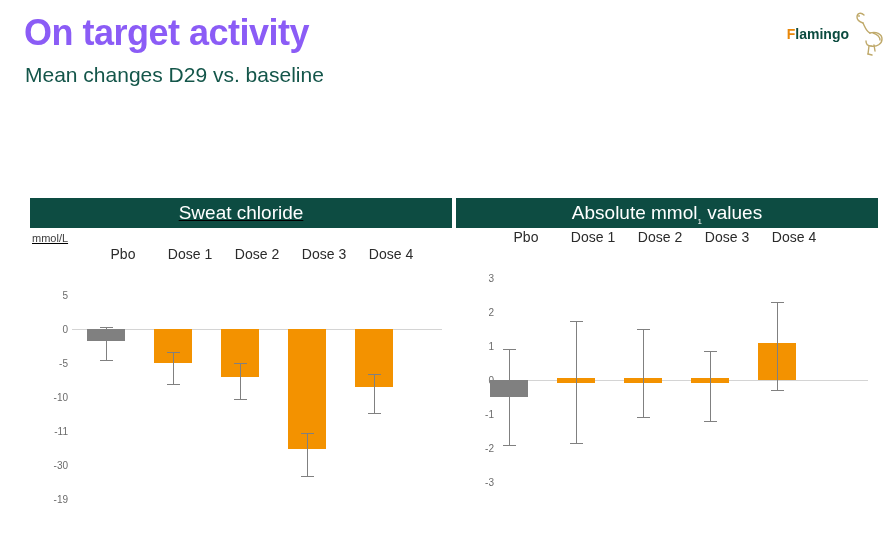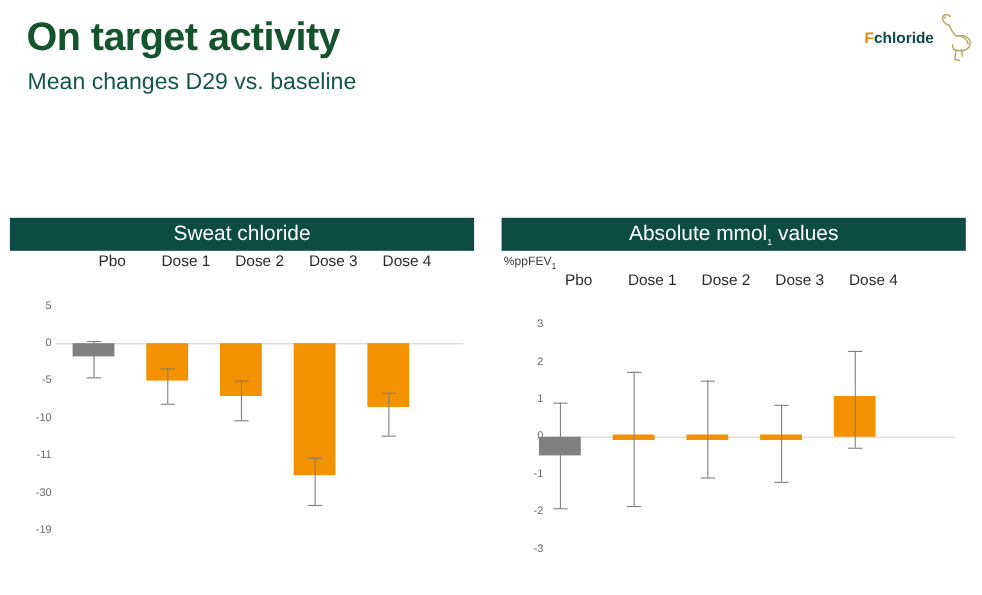--- a/index.html
+++ b/index.html
@@ -6,21 +6,21 @@
   body{
     width:893px;height:541px;
     background:#ffffff;
     font-family:"Liberation Sans", sans-serif;
     overflow:hidden;
     position:relative;
   }
   
   #slide-title{
     position:absolute;left:24px;top:14px;
-    font-size:36px;font-weight:bold;color:#14532d;
+    font-size:36px;font-weight:bold;color:#8b5cf6;
     letter-spacing:-0.5px;line-height:1.05;
   }
   #slide-subtitle{
     position:absolute;left:25px;top:63px;
     font-size:21px;font-weight:normal;color:#14564a;
     line-height:1.1;
   }
   
   #logo{
     position:absolute;right:8px;top:8px;
@@ -29,21 +29,21 @@
   #logo-text{
     position:absolute;right:36px;top:18px;
     font-size:14px;font-weight:bold;
     color:#0b4b3f;white-space:nowrap;
   }
   #logo-text .f{color:#E8870A;}
   #logo-bird{position:absolute;right:0px;top:2px;}
 
   
   .panel{position:absolute;top:198px;}
-  #panel-left{left:9px;width:422px;}
+  #panel-left{left:30px;width:422px;text-decoration:underline;}
   #panel-right{left:456px;width:422px;}
 
   .panel-header{
     background:#0d4c42;color:#ffffff;
     height:30px;line-height:30px;
     text-align:center;font-size:19px;
     width:100%;
   }
   .unit-label{
     font-size:11px;color:#3d3d3d;
@@ -90,38 +90,39 @@
     line-height:1.25;white-space:pre-line;
   }
 </style>
 </head>
 <body>
 
 <div id="slide-title">On target activity</div>
 <div id="slide-subtitle">Mean changes D29 vs. baseline</div>
 
 <div id="logo">
-  <div id="logo-text"><span class="f">F</span><span>chloride</span></div>
+  <div id="logo-text"><span class="f">F</span><span>lamingo</span></div>
   <svg id="logo-bird" width="36" height="46" viewBox="0 0 36 46">
     <g fill="none" stroke="#BFA96A" stroke-width="1.4" stroke-linecap="round">
       <path d="M15 5 C12 2 8 3 8 7 C8 10 11 12 14 13"></path>
       <path d="M14 13 C16 17 17 21 21 23"></path>
       <path d="M21 23 C27 21 33 24 33 29 C33 34 28 37 22 36"></path>
       <path d="M22 36 C19 36 17 34 17 31"></path>
       <path d="M20 36 L19 44"></path>
       <path d="M19 44 L23 45"></path>
       <path d="M25 35 L26 41"></path>
       <path d="M24 23 C28 24 31 27 31 30"></path>
       <circle cx="10" cy="6" r="0.9" fill="#BFA96A" stroke="none"></circle>
     </g>
   </svg>
 </div>
 
 <div class="panel" id="panel-left">
   <div class="panel-header">Sweat chloride</div>
+  <div class="unit-label">mmol/L</div>
 
   <div class="cat-row">
     <div class="cat-label" style="left:58px">Pbo</div>
     <div class="cat-label" style="left:125px">Dose 1</div>
     <div class="cat-label" style="left:192px">Dose 2</div>
     <div class="cat-label" style="left:259px">Dose 3</div>
     <div class="cat-label" style="left:326px">Dose 4</div>
   </div>
 
   <div class="plot" id="plot-left">
@@ -155,21 +156,20 @@
       <div class="errcap" style="left: 271px; top: 206.06px;"></div>
       <div class="bar orange" style="left: 325px; top: 59px; height: 58.14px;"></div>
       <div class="errbar" style="left: 344px; top: 104.144px; height: 38.988px;"></div>
       <div class="errcap" style="left: 338px; top: 104.144px;"></div>
       <div class="errcap" style="left: 338px; top: 143.132px;"></div>
     </div>
 </div>
 
 <div class="panel" id="panel-right">
   <div class="panel-header"><span>Absolute mmol</span><sub>1</sub><span> values</span></div>
-  <div class="unit-label"><span>%ppFEV</span><sub>1</sub></div>
 
   <div class="cat-row">
     <div class="cat-label" style="left:35px">Pbo</div>
     <div class="cat-label" style="left:102px">Dose 1</div>
     <div class="cat-label" style="left:169px">Dose 2</div>
     <div class="cat-label" style="left:236px">Dose 3</div>
     <div class="cat-label" style="left:303px">Dose 4</div>
   </div>
 
   <div class="plot" id="plot-right">

